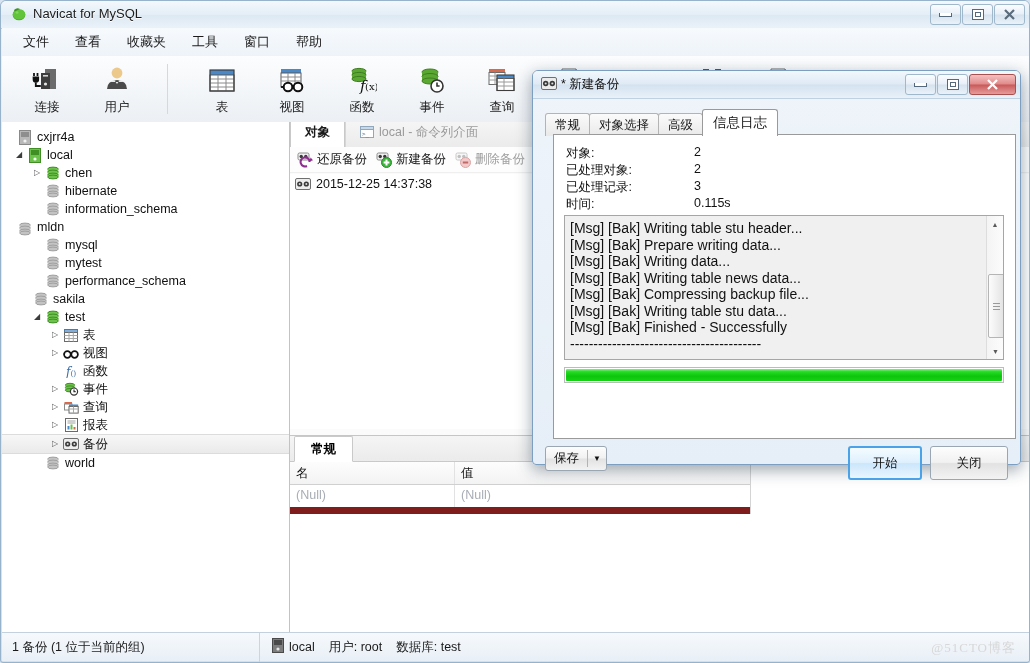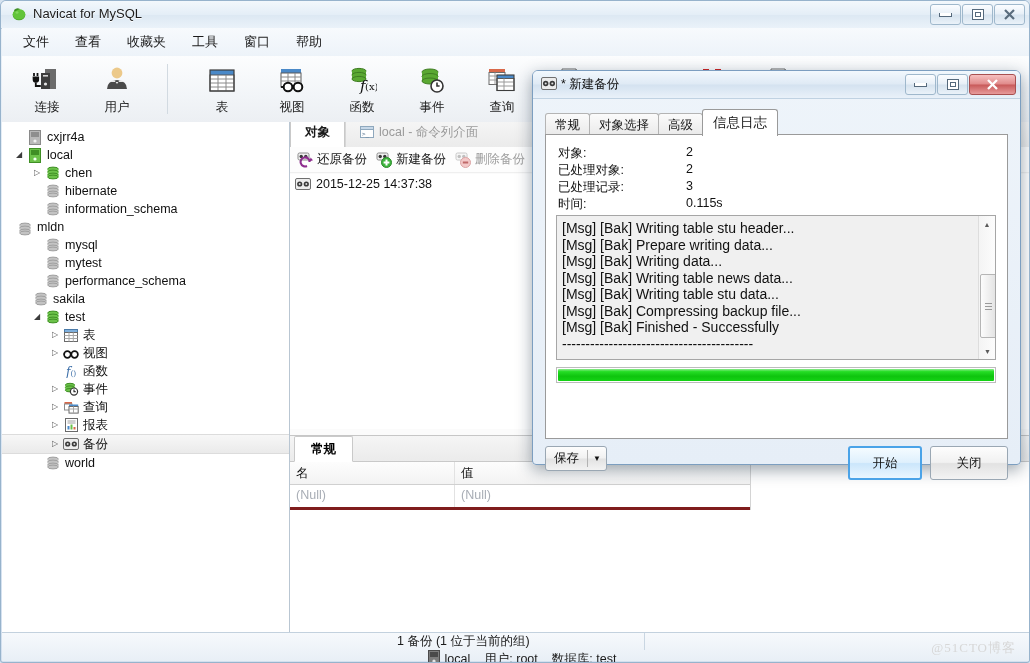--- a/index.html
+++ b/index.html
@@ -142,31 +142,31 @@
   }
   .detail-tab {
     height: 24px; line-height: 24px; padding: 0 16px; font-size: 12.5px; font-weight: bold;
     background: #fff; border: 1px solid #c9c9c9; border-bottom: 1px solid #fff;
     border-radius: 2px 2px 0 0; margin-bottom: -1px;
   }
   .grid { width: 461px; border-right: 1px solid #d4d4d4; box-sizing: border-box; }
   .grid-head { display: flex; height: 22px; background: linear-gradient(to bottom,#fdfdfd,#f3f3f3);
     border-bottom: 1px solid #d0d0d0; }
   .grid-head div { font-size: 12.5px; color: #111; padding: 3px 0 0 6px; box-sizing: border-box; }
-  .grid-row { display: flex; height: 22px; border-bottom: 3px solid #7f1d1d; justify-content: flex-end; }
+  .grid-row { display: flex; height: 22px; border-bottom: 7px solid #7f1d1d; justify-content: flex-end; }
   .grid-row div { font-size: 12.5px; color: #a8adb5; padding: 3px 0 0 6px; box-sizing: border-box; }
   .c-name { width: 165px; border-right: 1px solid #e2e2e2; }
   .c-val { width: 295px; }
 
   
   .statusbar {
     position: absolute; left: 1px; bottom: 1px; width: 1028px; height: 29px;
     background: linear-gradient(to bottom,#f6f9fc,#e8eff6);
     border-top: 1px solid #c3d1de;
-    display: flex; align-items: center; box-sizing: border-box; flex-direction: column;
+    display: flex; align-items: center; box-sizing: border-box;
   }
   .sb-left { width: 258px; padding-left: 10px; font-size: 12.5px; color: #1a1a1a; border-right: 1px solid #c9d6e2; height:29px; display:flex; align-items:center; box-sizing:border-box;}
   .sb-right { display: flex; align-items: center; padding-left: 12px; font-size: 12.5px; color: #1a1a1a; gap: 14px; }
   .sb-right .itm { display: flex; align-items: center; gap: 5px; }
 
   
   .dialog {
     position: absolute; left: 531px; top: 69px; width: 489px; height: 395px;
     background: linear-gradient(to bottom,#eef4fa 0%, #e6eef7 100%);
     border: 1px solid #7c9ec0; border-radius: 6px 6px 4px 4px;
@@ -187,21 +187,21 @@
     height: 22px; line-height: 22px; padding: 0 9px; font-size: 12.5px; color: #151515;
     background: linear-gradient(to bottom,#fbfbfb,#e9e9e9);
     border: 1px solid #b4b4b4; border-bottom: none; border-radius: 3px 3px 0 0;
     margin-right: -1px;
   }
   .dtab.active {
     background: #fff; height: 26px; line-height: 26px; padding: 0 10px;
     border-color: #9a9a9a; font-size: 13.5px; position: relative; z-index: 3;
   }
   .dlg-page {
-    position: absolute; left: 12px; top: 36px; width: 463px; height: 305px;
+    position: absolute; left: 20px; top: 36px; width: 463px; height: 305px;
     background: #fff; border: 1px solid #9a9a9a; box-sizing: border-box;
   }
   .summary { padding: 10px 0 0 12px; }
   .sum-row { display: flex; height: 17px; font-size: 12.5px; color: #111; }
   .sum-row .k { width: 128px; }
   .logbox {
     position: absolute; left: 10px; top: 80px; width: 440px; height: 145px;
     background: #f0f0f0; border: 1px solid #a6a6a6; box-sizing: border-box;
     overflow: hidden;
   }
@@ -426,21 +426,21 @@
             <path d="M18 2 v6 h6" fill="#dedede" stroke="#6a6a6a"></path>
             <rect x="6" y="5" width="8" height="6" fill="#4a89c8"></rect>
           </svg>
         </span>
       </div>
     </div>
   </div>
 
   <div class="tree-panel">
     <div id="tree-mount" style="padding-top:6px;">
-        <div class="tree-row" style="padding-left: 10px; text-align: right;">
+        <div class="tree-row" style=" text-align: right;">
           <span class="arrow"></span>
           <span class="t-ico">
             <svg width="12" height="15" viewBox="0 0 12 15">
               <rect x="0.5" y="0.5" width="11" height="14" fill="#b9b9b9" stroke="#8a8a8a"></rect>
               <rect x="2" y="2" width="8" height="5" fill="#8e8e8e"></rect>
               <circle cx="6" cy="11" r="1.6" fill="#f0f0f0"></circle>
             </svg>
           </span>
           <span class="t-lbl">cxjrr4a</span>
         </div>
@@ -889,22 +889,22 @@
             <span>0.115s</span>
           </div>
         </div>
 
         <div class="logbox">
           <div class="lines" id="log-mount">
               <div class="logline">[Msg] [Bak] Writing table stu header...</div>
               <div class="logline">[Msg] [Bak] Prepare writing data...</div>
               <div class="logline">[Msg] [Bak] Writing data...</div>
               <div class="logline">[Msg] [Bak] Writing table news data...</div>
+              <div class="logline">[Msg] [Bak] Compressing backup file...</div>
               <div class="logline">[Msg] [Bak] Writing table stu data...</div>
-              <div class="logline">[Msg] [Bak] Compressing backup file...</div>
               <div class="logline">[Msg] [Bak] Finished - Successfully</div>
               <div class="logline">-----------------------------------------</div>
             </div>
           <div class="vscroll">
             <div class="vs-arrow">▲</div>
             <div class="vs-thumb">
               <span class="vs-grip">
                   <i></i>
                   <i></i>
                   <i></i>

